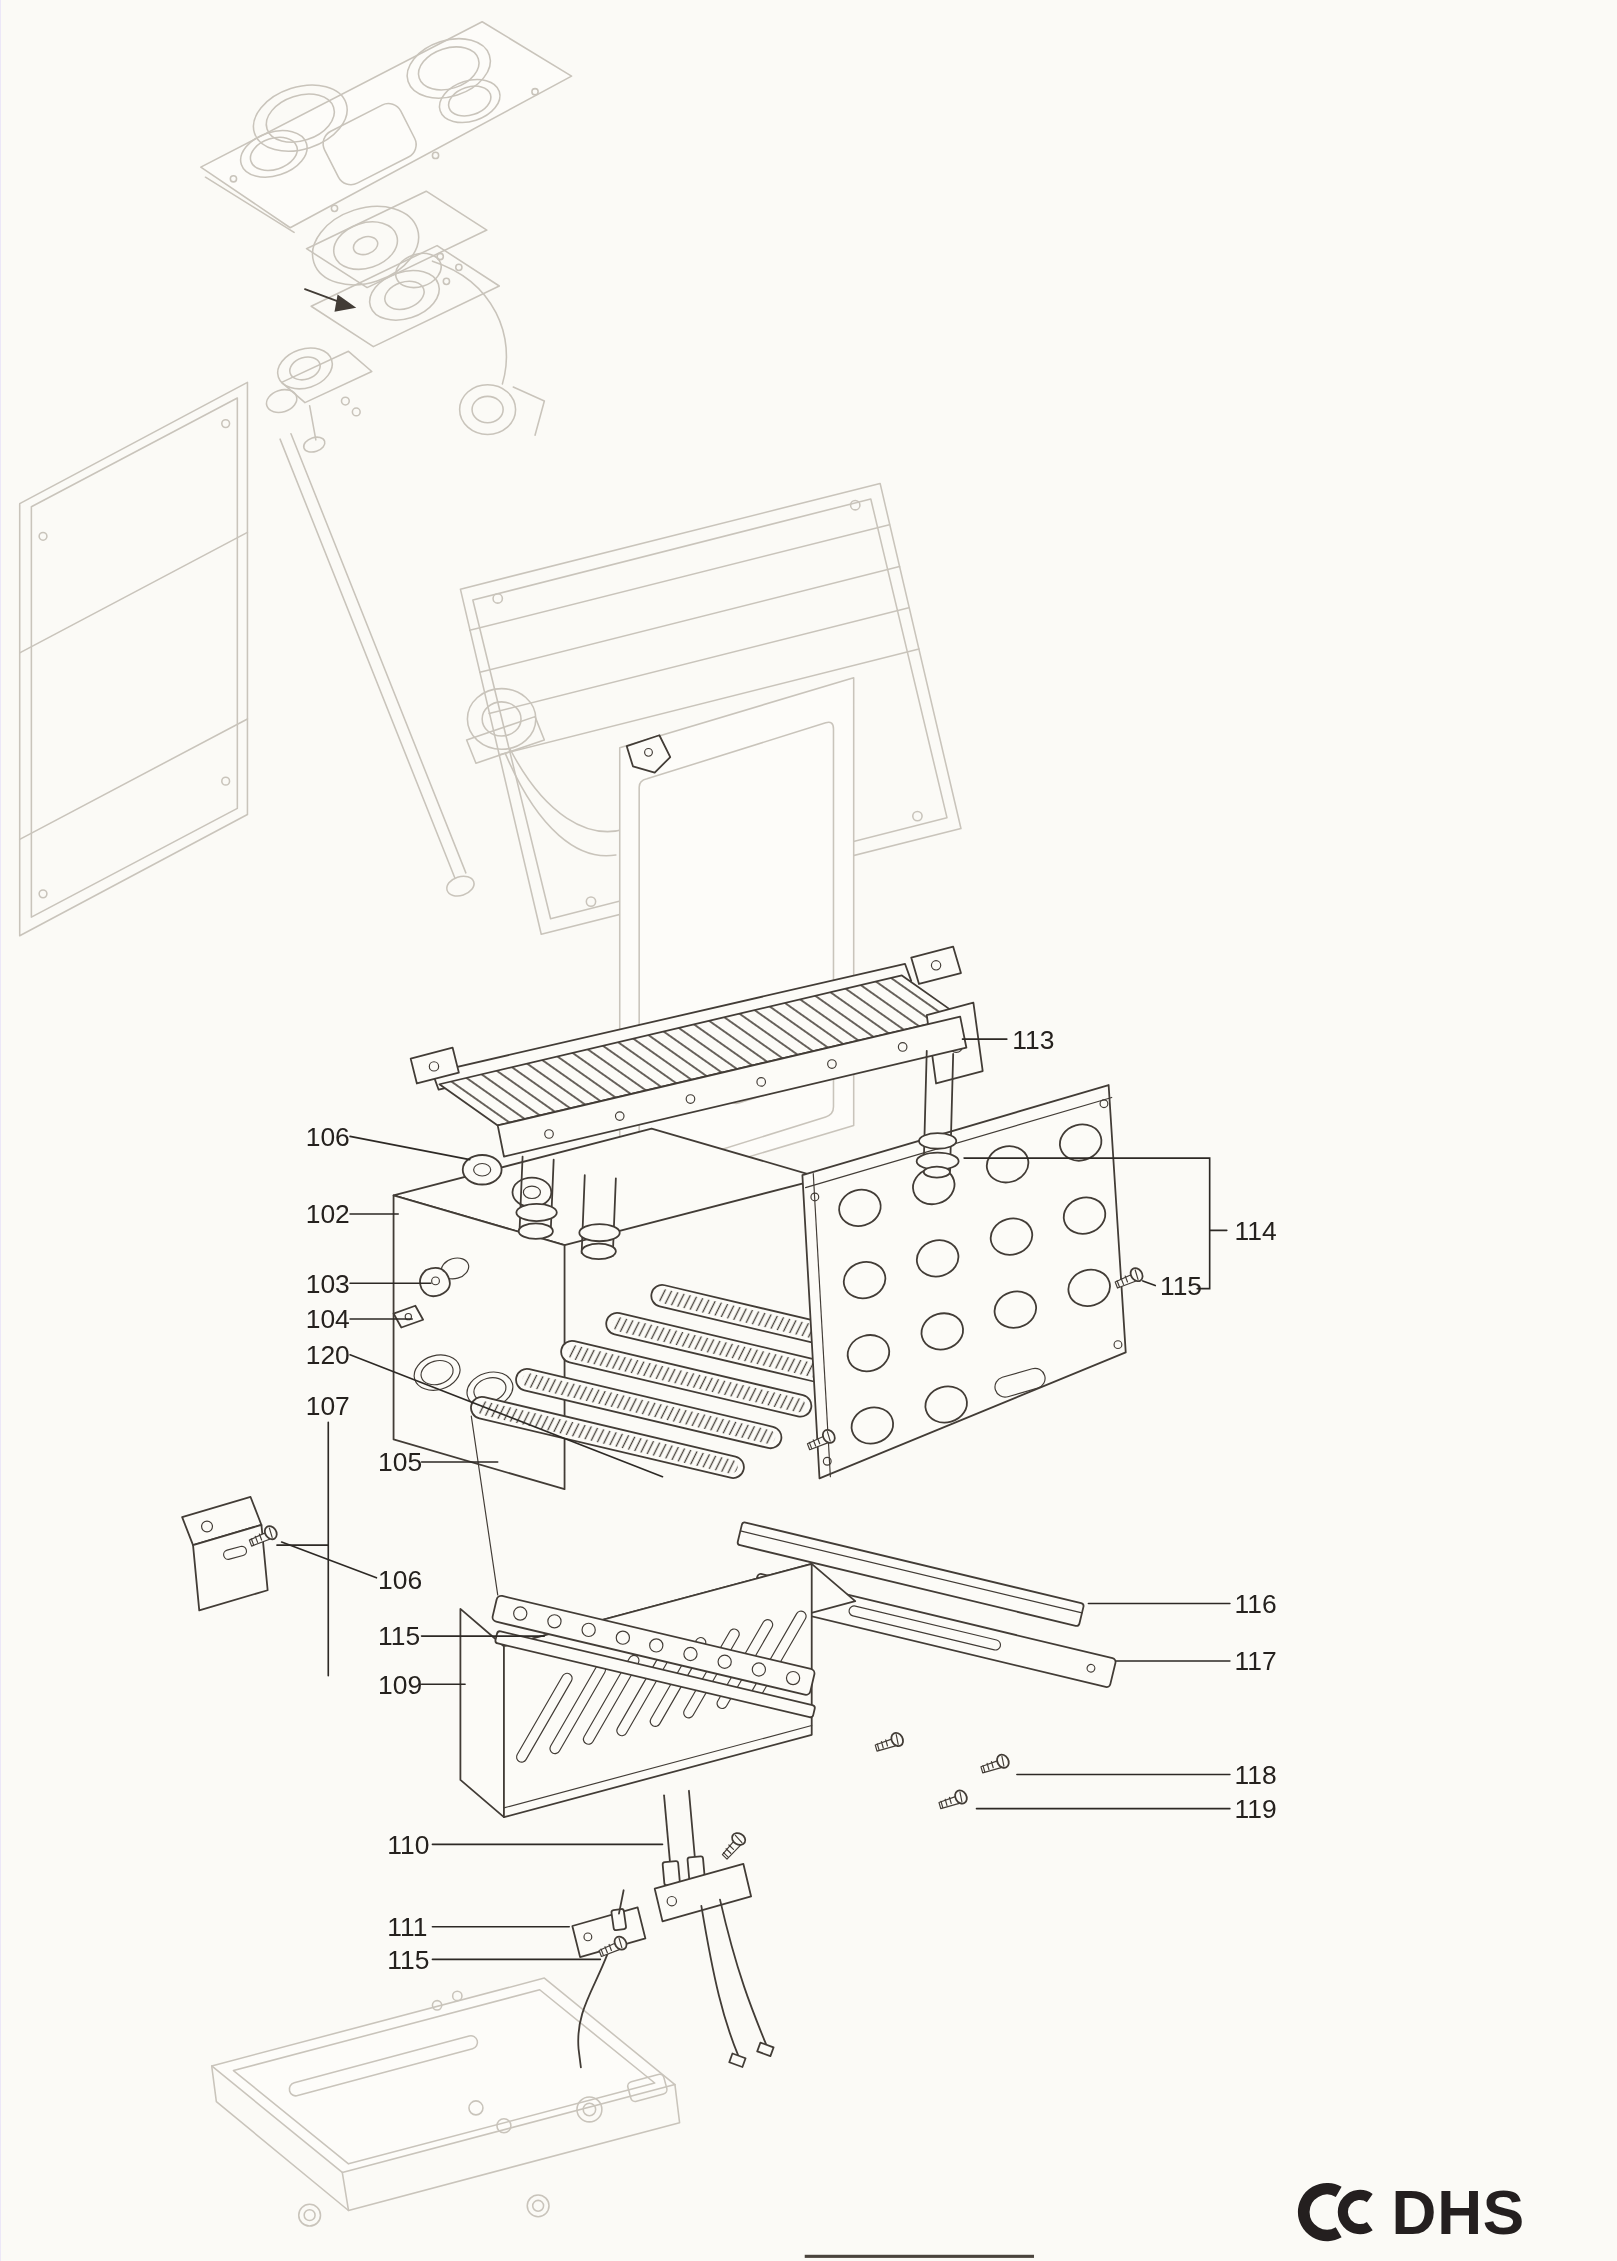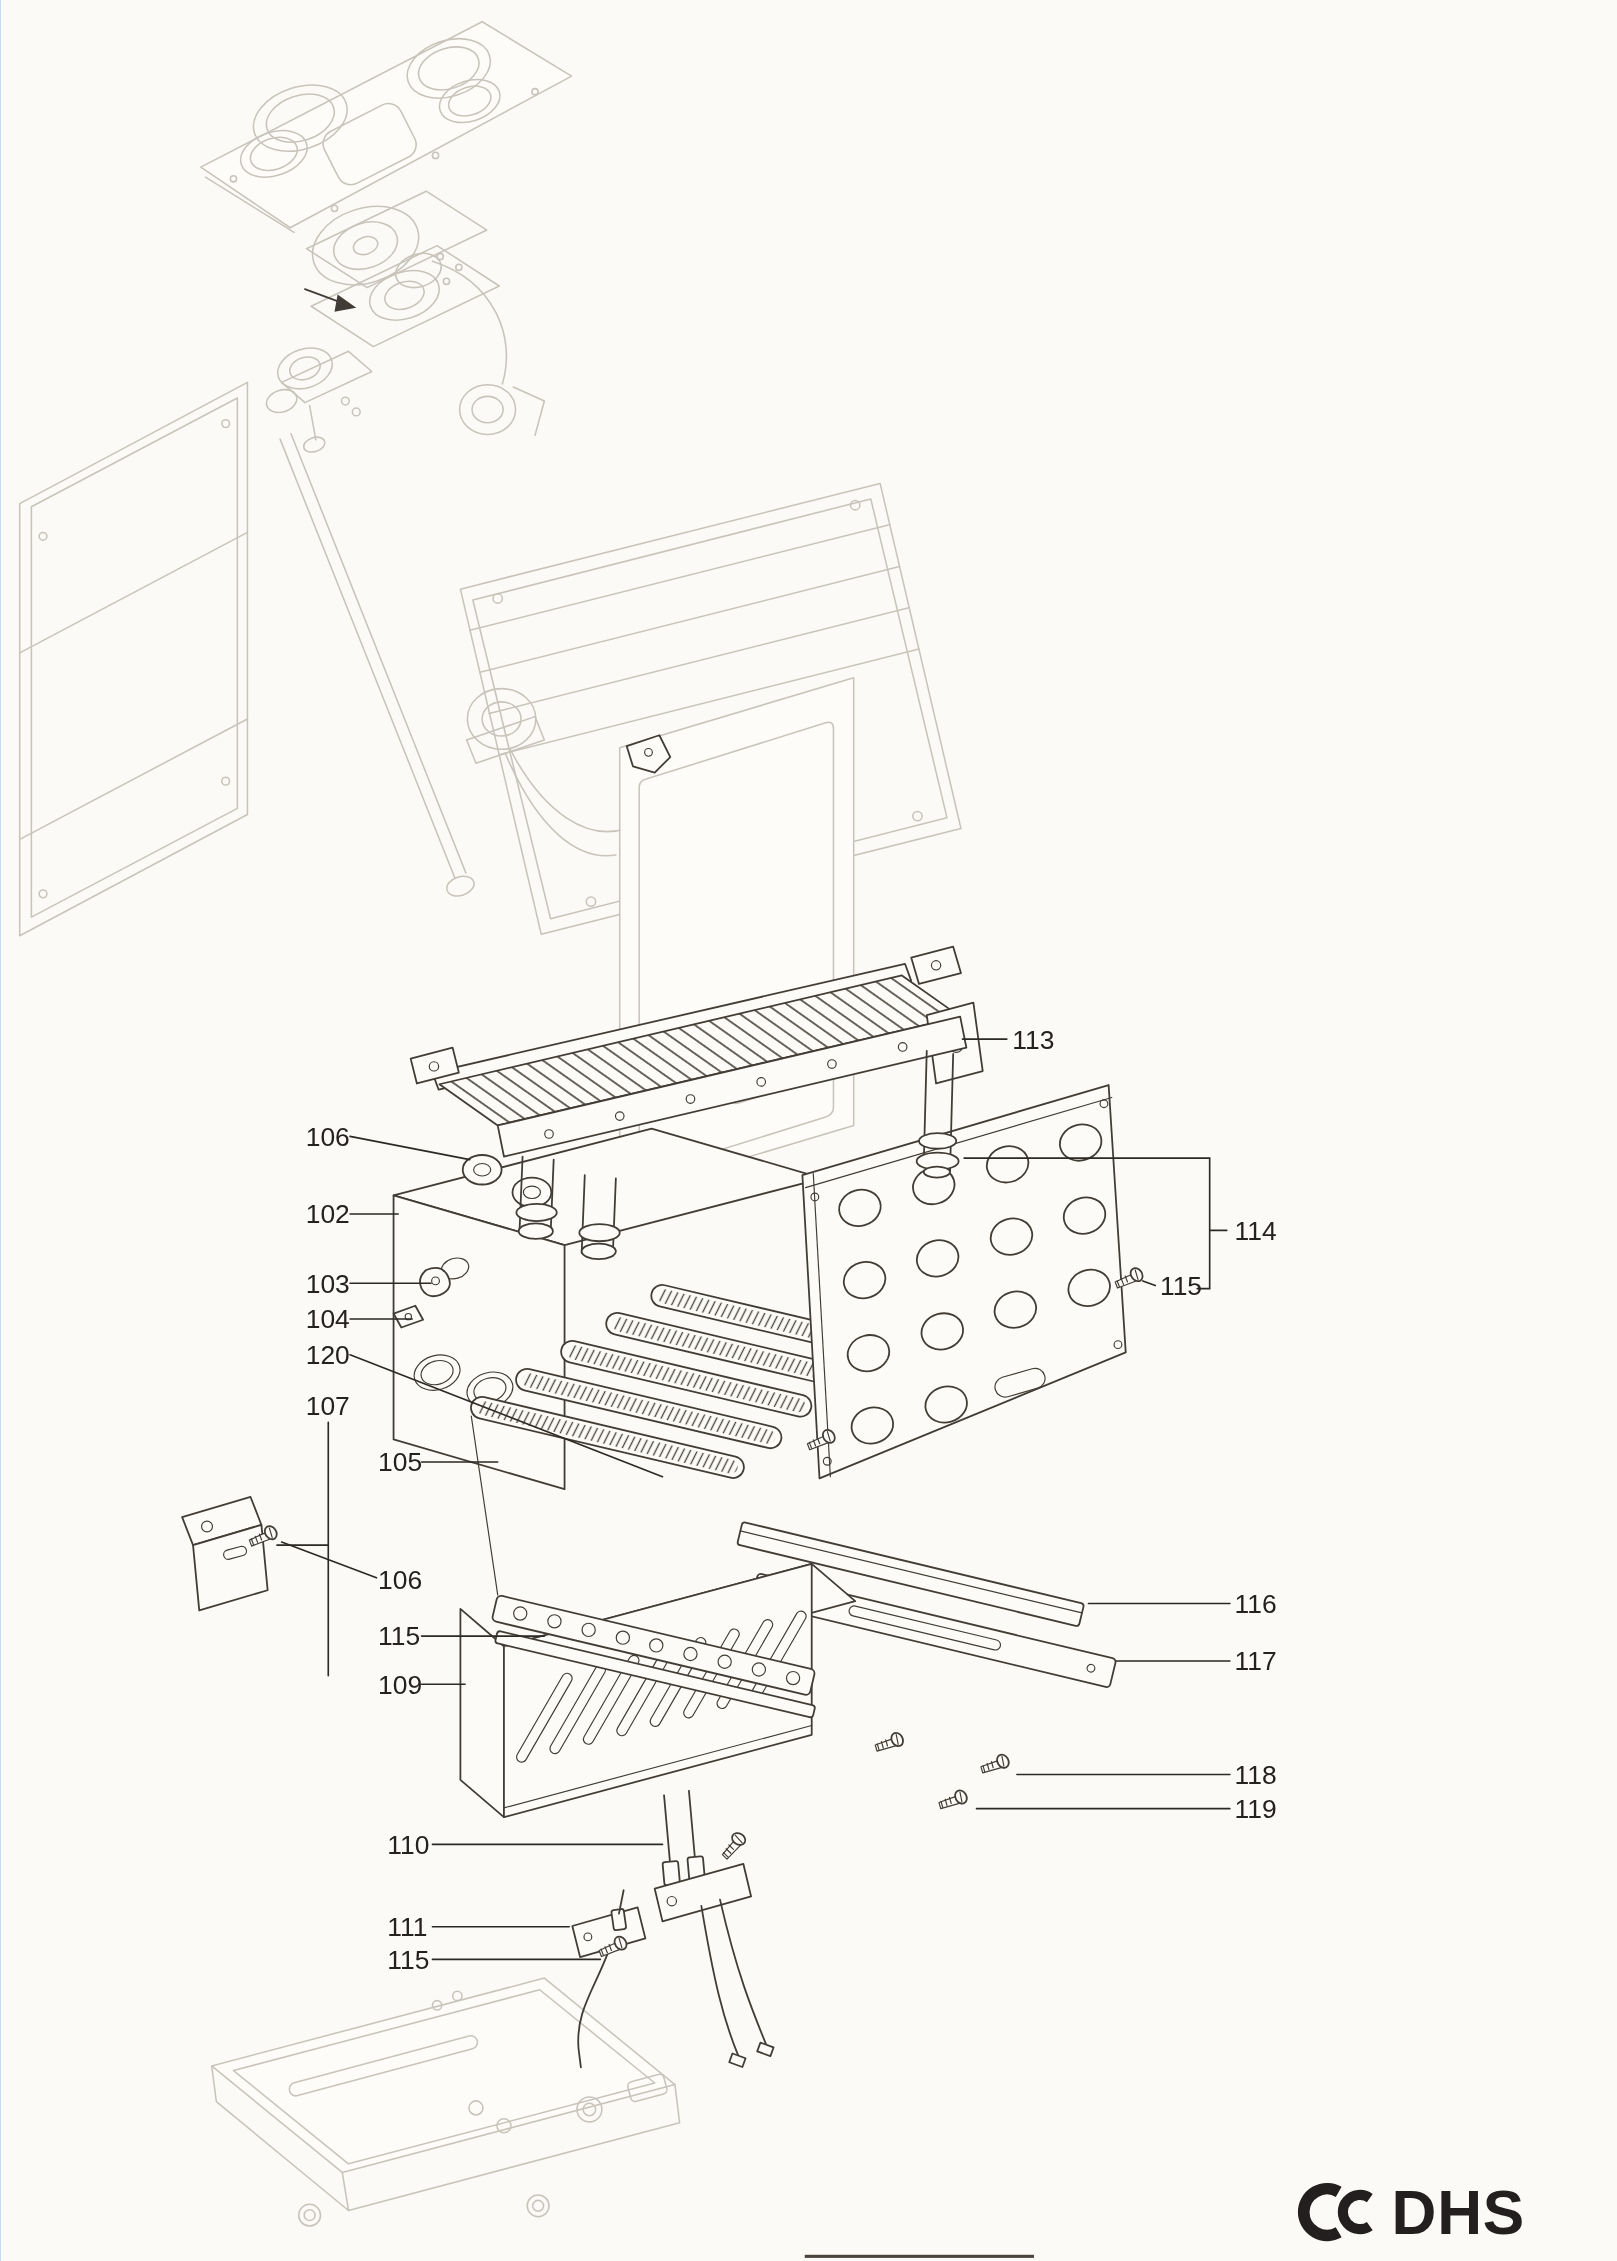--- a/index.html
+++ b/index.html
@@ -1,16 +1,16 @@
 <!DOCTYPE html>
 <html style="font-size:12.4px"><head>
 <meta charset="utf-8">
 <style>
   html,body{margin:0;padding:0;background:#e9e6df;}
-  #page{position:relative;width:1618px;height:2261px;background:#3b82f6;overflow:hidden;}
+  #page{position:relative;width:1618px;height:2261px;background:#c4b5fd;overflow:hidden;}
   svg{display:block;}
   .f  {fill:none;stroke:#c9c4bb;stroke-width:2;stroke-linejoin:round;stroke-linecap:round}
   .fw {fill:#fdfcf9;stroke:#c9c4bb;stroke-width:2;stroke-linejoin:round;stroke-linecap:round}
   .d  {fill:none;stroke:#423c36;stroke-width:2.3;stroke-linejoin:round;stroke-linecap:round}
   .dw {fill:#fcfbf7;stroke:#423c36;stroke-width:2.3;stroke-linejoin:round;stroke-linecap:round}
   .dt {stroke-width:1.5}
   .ld {fill:none;stroke:#2d2925;stroke-width:2.1;stroke-linecap:round}
   .callout{font:34px "Liberation Sans",sans-serif;fill:#25211e}
   .logo-text{font:800 80px "Liberation Sans",sans-serif;fill:#241f1f;letter-spacing:1px}
 </style>

